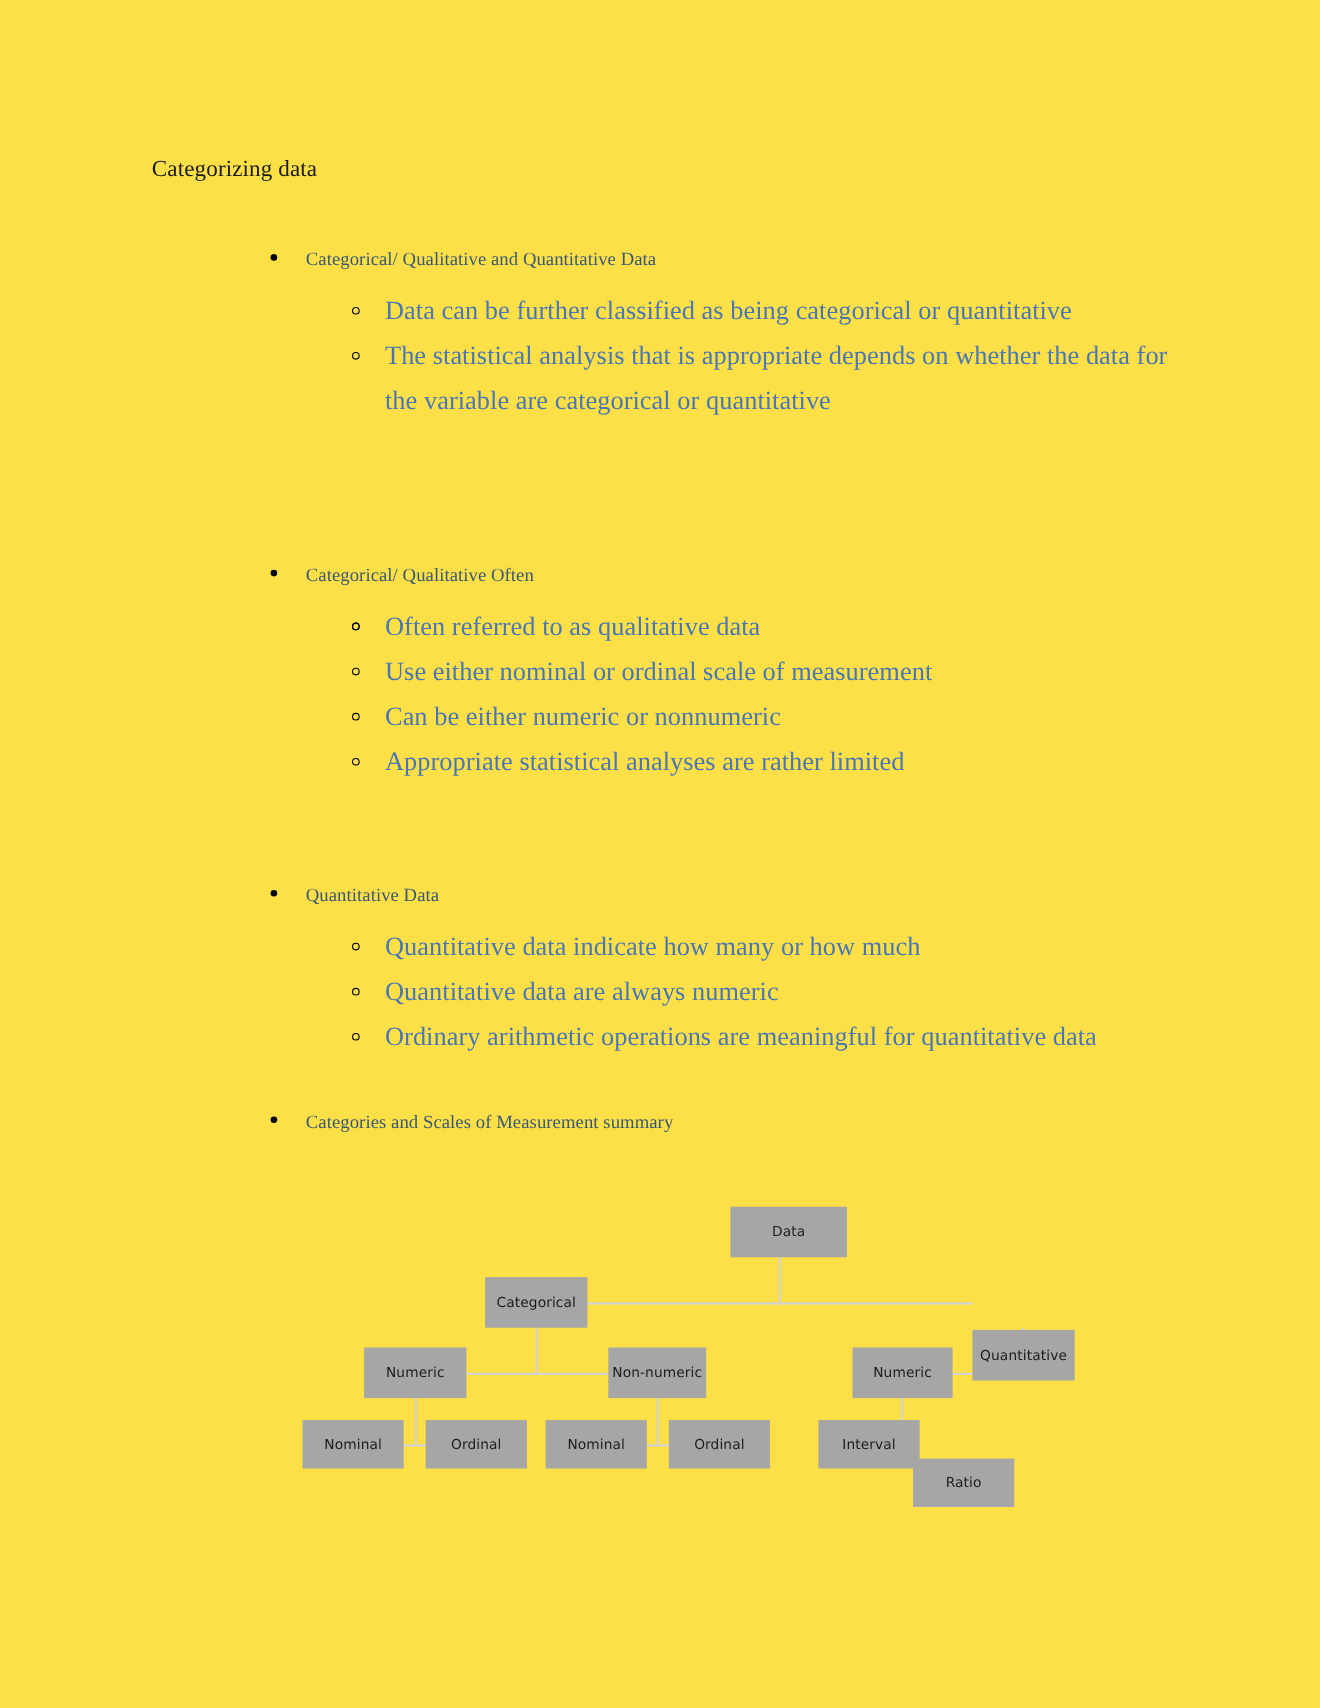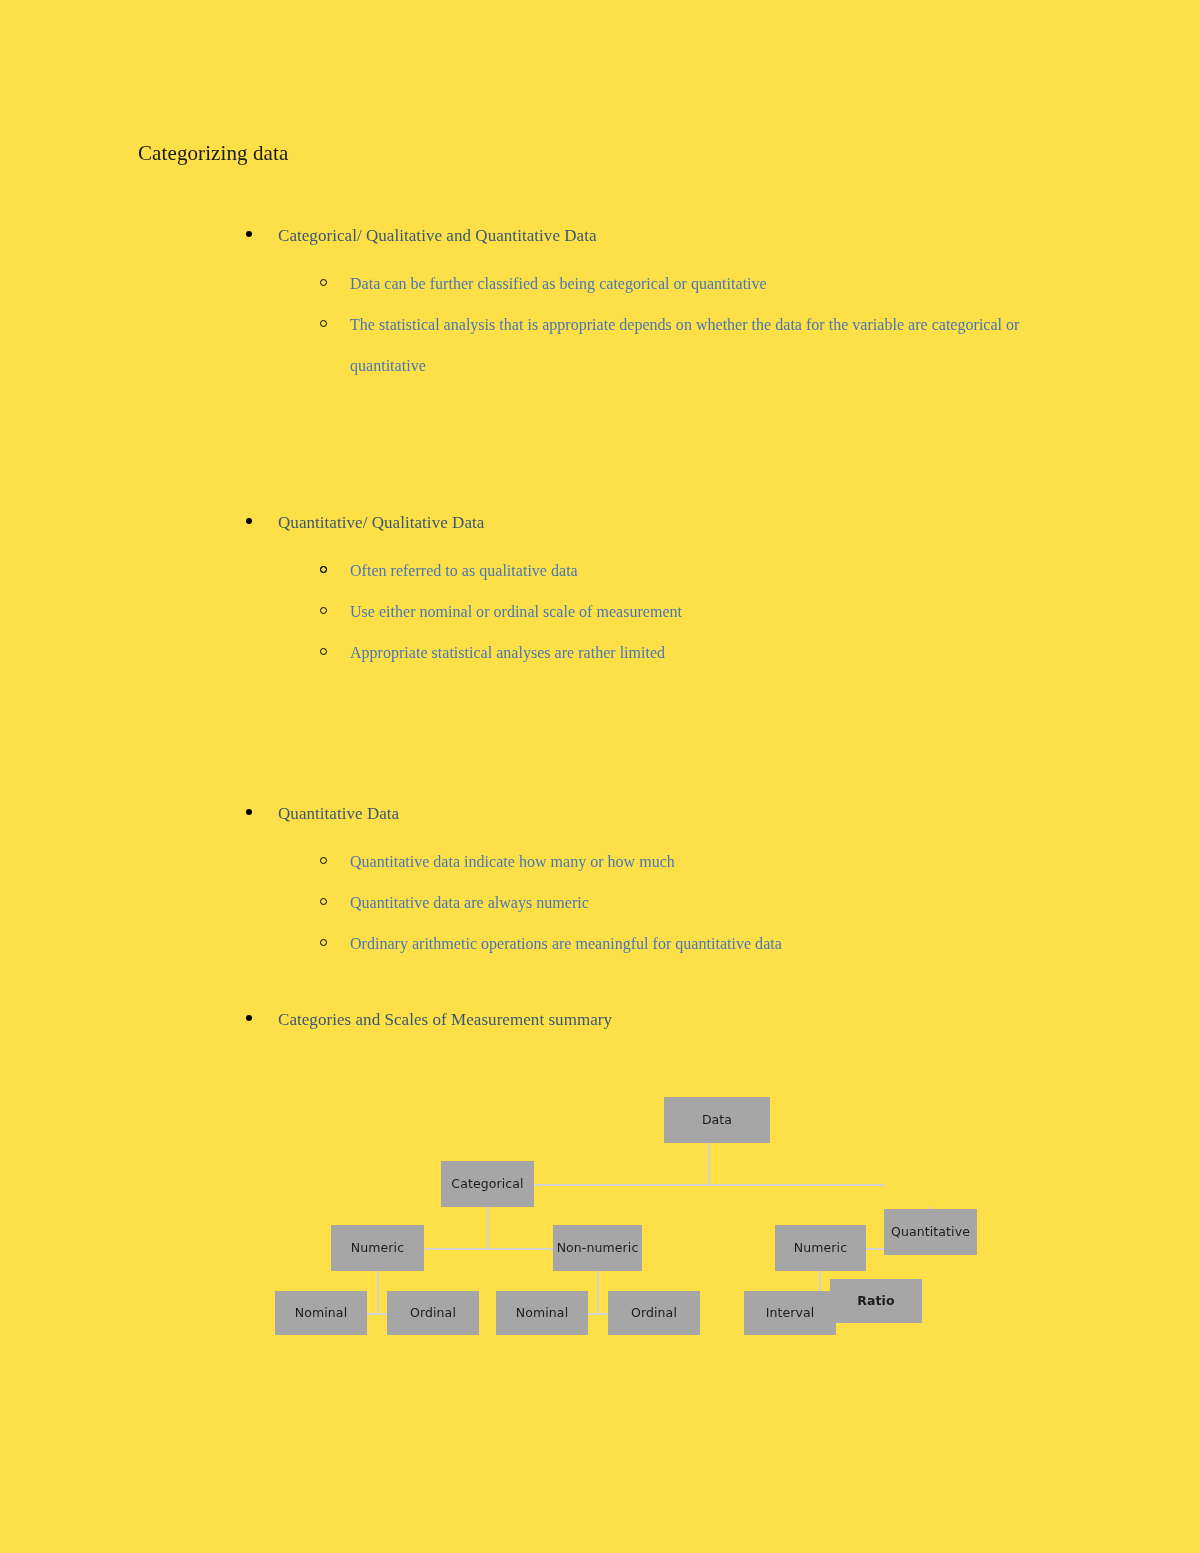--- a/index.html
+++ b/index.html
@@ -55,21 +55,21 @@
     width: 6px;
     height: 6px;
     border-radius: 50%;
     background: #000000;
   }
 
   .l2-item {
     position: relative;
     padding-left: 350px;
     padding-right: 120px;
-    font-size: 16px;
+    font-size: 24px;
     line-height: 41px;
     color: #4a77b4;
     letter-spacing: 0.02px;
   }
   .l2-item .bullet-circle {
     position: absolute;
     left: 320px;
     top: 16px;
     width: 7px;
     height: 7px;
@@ -132,32 +132,36 @@
       </div>
       <div class="l2-item wrap">
         <span class="bullet-circle"></span>
         <span>The statistical analysis that is appropriate depends on whether the data for the variable are categorical or quantitative</span>
       </div>
     </div>
 
     <div class="l1-group" style="top:509px;">
       <div class="l1-item">
         <span class="bullet-disc"></span>
-        <span>Quantitative/ Qualitative Data</span>
+        <span>Categorical/ Qualitative Often</span>
       </div>
       <div class="l2-item" style="margin-top:13px;">
         <span class="bullet-circle"></span>
       </div>
       <div class="l2-item">
         <span class="bullet-circle"></span>
         <span>Often referred to as qualitative data</span>
       </div>
       <div class="l2-item">
         <span class="bullet-circle"></span>
         <span>Use either nominal or ordinal scale of measurement</span>
+      </div>
+      <div class="l2-item">
+        <span class="bullet-circle"></span>
+        <span>Can be either numeric or nonnumeric</span>
       </div>
       <div class="l2-item">
         <span class="bullet-circle"></span>
         <span>Appropriate statistical analyses are rather limited</span>
       </div>
     </div>
 
     <div class="l1-group" style="top:800px;">
       <div class="l1-item">
         <span class="bullet-disc"></span>
@@ -213,17 +217,17 @@
 
     <div class="node" style="left:331px; top:1225px; width:93px; height:46px;">Numeric</div>
     <div class="node" style="left:553px; top:1225px; width:89px; height:46px;">Non-numeric</div>
     <div class="node" style="left:775px; top:1225px; width:91px; height:46px;">Numeric</div>
 
     <div class="node" style="left:275px; top:1291px; width:92px; height:44px;">Nominal</div>
     <div class="node" style="left:387px; top:1291px; width:92px; height:44px;">Ordinal</div>
     <div class="node" style="left:496px; top:1291px; width:92px; height:44px;">Nominal</div>
     <div class="node" style="left:608px; top:1291px; width:92px; height:44px;">Ordinal</div>
     <div class="node" style="left:744px; top:1291px; width:92px; height:44px;">Interval</div>
-    <div class="node" style="left:830px; top:1279px; width:92px; height:44px;font-weight:bold;">Ratio</div>
+    <div class="node" style="left:830px; top:1326px; width:92px; height:44px;">Ratio</div>
 
   </div>
 
 </div>
 
 </body></html>

